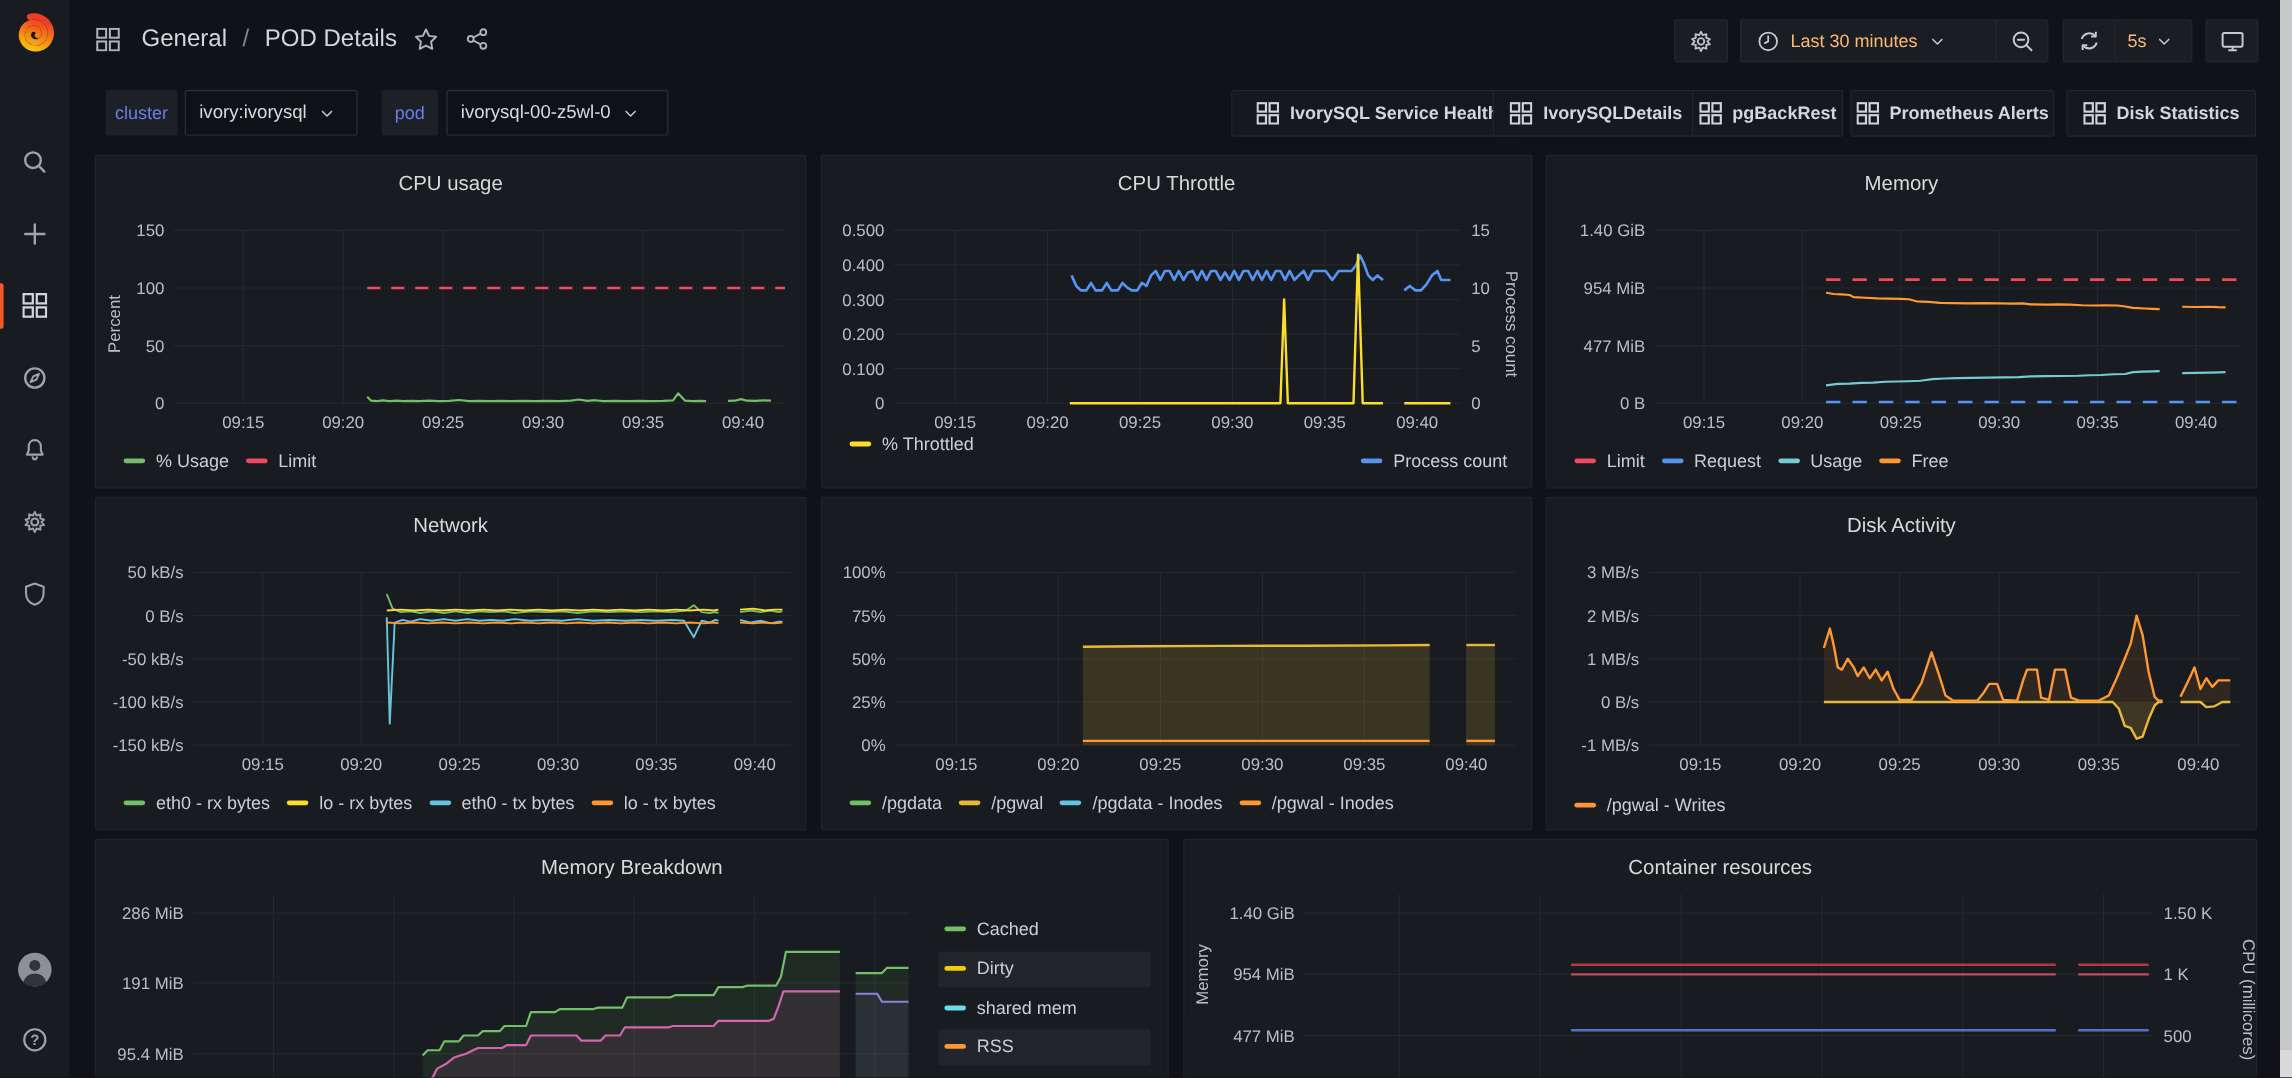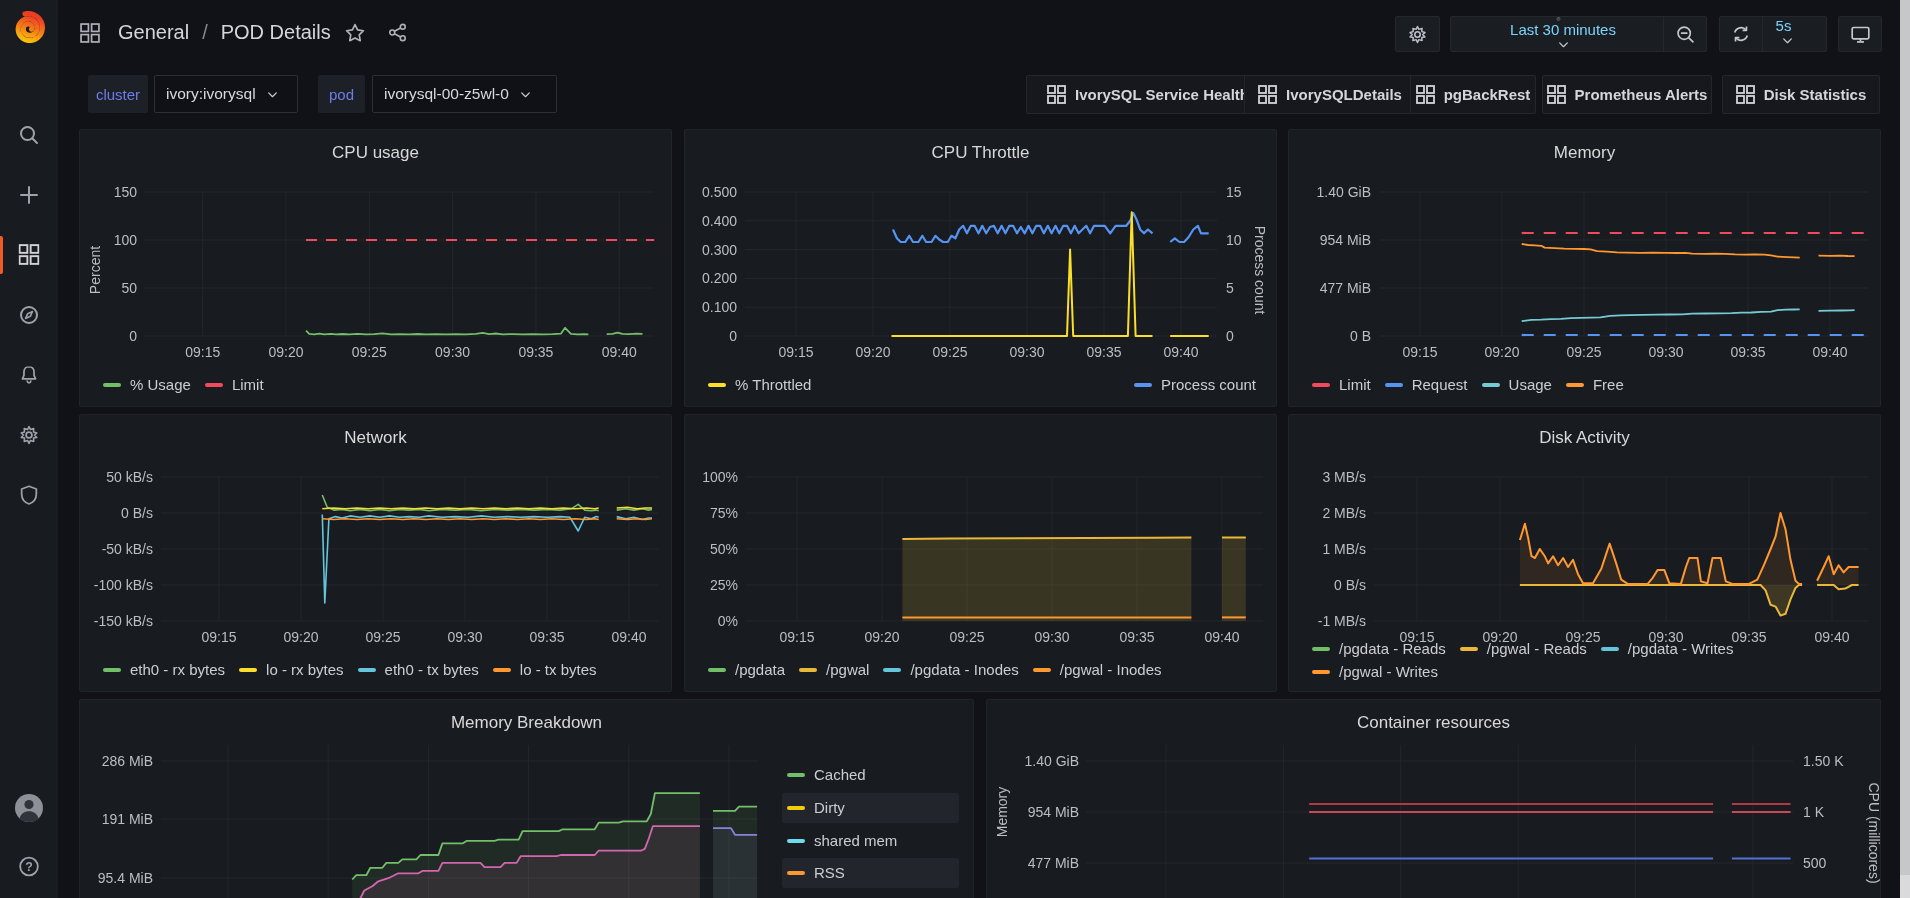--- a/index.html
+++ b/index.html
@@ -15,21 +15,21 @@
 .li { margin-right:14px; }
 .sw { display:inline-block; width:18px; height:4.5px; border-radius:2px; margin-right:9px; vertical-align:3px; }
 .hb { position:absolute; width:177px; height:30px; background:#22252b; border-radius:2px; }
 #crumb { position:absolute; left:80px; top:21px; display:flex; align-items:center; }
 #crumb .t { font-size:20px; color:#d5d6db; }
 #crumb .sep { font-size:20px; color:#85878e; margin:0 13px; }
 .tbtn { position:absolute; top:16px; height:36px; background:#1a1d22; border:1px solid #25272d;
   border-radius:2px; display:flex; align-items:center; justify-content:center; }
 .tgrp { position:absolute; top:16px; height:36px; background:#1a1d22; border:1px solid #25272d;
   border-radius:2px; display:flex; align-items:stretch; }
-.tseg { display:flex; align-items:center; padding:0 10px; font-size:15px; color:#7dd3fc; font-weight:500;flex-direction:column; }
+.tseg { display:flex; align-items:center; padding:0 10px; font-size:15px; color:#fdba74; font-weight:500; }
 .tdiv { width:1px; background:#25272d; }
 .vlabel { position:absolute; top:75px; height:38px; background:#1d2026; border-radius:2px;
   display:flex; align-items:center; justify-content:center; font-size:15px; font-weight:400; color:#6c7ee8; }
 .vval { position:absolute; top:75px; height:38px; background:#0f1116; border:1px solid #2c3036; border-radius:2px;
   display:flex; align-items:center; font-size:15.5px; color:#d8d9da; padding:0 11px; }
 .vval .ch { margin-left:10px; display:flex; }
 .lbtn { position:absolute; top:75px; height:39px; background:#16181d; border:1px solid #24262c; border-radius:2px;
   display:flex; align-items:center; justify-content:center; font-size:15px; font-weight:bold; color:#d5d6da; }
 #sbar { position:absolute; right:0; top:0; width:10px; height:898px; background:#dadadc; }
 #sbthumb { position:absolute; right:0; top:0; width:10px; height:875px; background:#c6c7c9; }
@@ -281,21 +281,21 @@
         <text x="541" y="67" font-size="14" fill="#bcbec5" text-anchor="start">15</text>
         <text x="541" y="115" font-size="14" fill="#bcbec5" text-anchor="start">10</text>
         <text x="541" y="163" font-size="14" fill="#bcbec5" text-anchor="start">5</text>
         <text x="541" y="211" font-size="14" fill="#bcbec5" text-anchor="start">0</text>
         <text x="570" y="140" font-size="14" fill="#bcbec5" text-anchor="middle" transform="rotate(90 570 140)">Process count</text>
         <polyline points="208.0,99.5 211.9,108.3 215.7,112.0 220.3,112.0 224.2,105.8 228.0,112.0 233.4,112.0 237.3,105.8 241.1,112.0 246.5,112.0 250.4,105.8 254.2,109.5 258.1,112.0 262.7,112.0 266.5,105.8 270.4,108.3 274.2,99.5 278.1,95.8 281.9,103.3 285.8,95.8 289.6,95.8 293.5,103.3 297.3,95.8 301.2,103.3 305.0,97.0 308.9,95.8 312.7,103.3 316.6,95.8 320.4,103.3 324.3,95.8 328.1,95.8 332.0,103.3 335.8,97.0 339.7,103.3 343.5,95.8 347.4,103.3 351.2,95.8 355.1,95.8 358.9,103.3 362.8,95.8 366.6,103.3 370.5,95.8 374.3,103.3 378.2,95.8 382.0,95.8 385.9,103.3 389.7,95.8 393.6,103.3 397.4,99.5 401.3,95.8 405.1,103.3 409.0,95.8 414.4,95.8 419.8,95.8 425.2,103.3 430.6,95.8 435.9,95.8 441.3,95.8 445.2,90.8 448.3,83.1 451.3,88.9 455.2,99.5 459.0,103.3 462.9,99.5 467.5,103.3" fill="none" stroke="#5794f2" stroke-width="2.2" stroke-linejoin="round"></polyline>
         <polyline points="485.2,112.0 489.8,108.3 494.5,112.0 499.1,112.0 503.7,107.0 508.3,99.5 512.9,95.8 516.0,103.3 523.7,103.3" fill="none" stroke="#5794f2" stroke-width="2.2" stroke-linejoin="round"></polyline>
         <polyline points="206.5,206.0 382.0,206.0 385.1,119.6 388.2,206.0 442.9,206.0 446.7,82.2 450.6,206.0 467.5,206.0" fill="none" stroke="#fade2a" stroke-width="2" stroke-linejoin="round"></polyline>
         <polyline points="485.2,206.0 523.7,206.0" fill="none" stroke="#fade2a" stroke-width="2" stroke-linejoin="round"></polyline>
       </svg>
-      <div class="leg" style="left:23px;top:246px"><span class="li"><span class="sw" style="background:#fade2a"></span>% Throttled</span></div>
+      <div class="leg" style="left:23px;top:232px"><span class="li"><span class="sw" style="background:#fade2a"></span>% Throttled</span></div>
       <div class="leg" style="right:6px;top:246px"><span class="li"><span class="sw" style="background:#5794f2"></span>Process count</span></div>
     </div>
     <div class="panel" style="left:1288px;top:129px;width:593px;height:278px">
       <div class="pt">Memory</div>
       <svg width="593" height="278" font-family="Liberation Sans, sans-serif">
         <line x1="131.0" y1="62" x2="131.0" y2="206" stroke="#25272c"></line>
         <line x1="213.0" y1="62" x2="213.0" y2="206" stroke="#25272c"></line>
         <line x1="295.0" y1="62" x2="295.0" y2="206" stroke="#25272c"></line>
         <line x1="377.0" y1="62" x2="377.0" y2="206" stroke="#25272c"></line>
         <line x1="459.0" y1="62" x2="459.0" y2="206" stroke="#25272c"></line>
@@ -418,21 +418,20 @@
         <text x="77" y="175" font-size="14" fill="#bcbec5" text-anchor="end">0 B/s</text>
         <text x="77" y="211" font-size="14" fill="#bcbec5" text-anchor="end">-1 MB/s</text>
         <polygon points="230.9,170.0 230.9,125.0 235.9,108.8 239.2,123.2 242.5,141.2 245.9,143.0 250.8,134.0 255.8,141.2 259.1,148.4 264.1,141.2 269.1,150.2 274.1,143.0 279.1,152.0 284.0,144.8 289.0,159.2 294.0,168.2 304.0,168.2 312.3,153.8 320.6,128.6 327.2,148.4 332.2,164.6 338.8,168.9 358.7,168.9 363.7,162.8 368.7,154.9 375.3,154.9 380.3,168.2 391.9,168.9 396.9,152.0 400.2,143.0 408.5,143.0 411.9,166.4 418.5,168.2 423.5,143.0 431.8,143.0 436.8,166.4 443.4,168.9 460.0,168.9 468.3,164.6 474.9,150.2 481.6,134.0 486.6,121.4 491.5,98.0 496.5,114.2 501.5,144.8 506.5,165.7 509.8,168.9 513.1,168.9 513.1,170.0" fill="rgba(255,152,48,0.10)" stroke="none"></polygon>
         <polygon points="528.1,170.0 528.1,165.7 534.7,152.0 539.7,141.2 544.7,159.2 549.6,150.2 554.6,157.4 559.6,152.0 564.6,152.0 569.6,152.0 569.6,170.0" fill="rgba(255,152,48,0.10)" stroke="none"></polygon>
         <polygon points="230.9,170.0 230.9,170.0 471.6,170.0 476.6,175.4 481.6,189.8 486.6,191.6 491.5,200.6 496.5,198.8 501.5,184.4 506.5,172.9 509.8,170.0 513.1,170.0 513.1,170.0" fill="rgba(234,184,57,0.18)" stroke="none"></polygon>
         <polyline points="230.9,170.0 471.6,170.0 476.6,175.4 481.6,189.8 486.6,191.6 491.5,200.6 496.5,198.8 501.5,184.4 506.5,172.9 509.8,170.0 513.1,170.0" fill="none" stroke="#eab839" stroke-width="2" stroke-linejoin="round"></polyline>
         <polyline points="528.1,170.0 544.7,170.0 549.6,174.3 556.3,173.6 562.9,170.0 569.6,170.0" fill="none" stroke="#eab839" stroke-width="2" stroke-linejoin="round"></polyline>
         <polyline points="230.9,125.0 235.9,108.8 239.2,123.2 242.5,141.2 245.9,143.0 250.8,134.0 255.8,141.2 259.1,148.4 264.1,141.2 269.1,150.2 274.1,143.0 279.1,152.0 284.0,144.8 289.0,159.2 294.0,168.2 304.0,168.2 312.3,153.8 320.6,128.6 327.2,148.4 332.2,164.6 338.8,168.9 358.7,168.9 363.7,162.8 368.7,154.9 375.3,154.9 380.3,168.2 391.9,168.9 396.9,152.0 400.2,143.0 408.5,143.0 411.9,166.4 418.5,168.2 423.5,143.0 431.8,143.0 436.8,166.4 443.4,168.9 460.0,168.9 468.3,164.6 474.9,150.2 481.6,134.0 486.6,121.4 491.5,98.0 496.5,114.2 501.5,144.8 506.5,165.7 509.8,168.9 513.1,168.9" fill="none" stroke="#ff9830" stroke-width="2" stroke-linejoin="round"></polyline>
         <polyline points="528.1,165.7 534.7,152.0 539.7,141.2 544.7,159.2 549.6,150.2 554.6,157.4 559.6,152.0 564.6,152.0 569.6,152.0" fill="none" stroke="#ff9830" stroke-width="2" stroke-linejoin="round"></polyline>
       </svg>
-      <div class="leg" style="left:23px;top:225px"><span class="li"><span class="sw" style="background:#73bf69"></span>/pgdata - Reads</span><span class="li"><span class="sw" style="background:#eab839"></span>/pgwal - Reads</span><span class="li"><span class="sw" style="background:#64c5dc"></span>/pgdata - Writes</span></div>
       <div class="leg" style="left:23px;top:248px"><span class="li"><span class="sw" style="background:#ff9830"></span>/pgwal - Writes</span></div>
     </div>
     <div class="panel" style="left:79px;top:699px;width:895px;height:240px">
       <div class="pt">Memory Breakdown</div>
       <svg width="895" height="240" font-family="Liberation Sans, sans-serif">
         <line x1="148.0" y1="45" x2="148.0" y2="199" stroke="#25272c"></line>
         <line x1="248.2" y1="45" x2="248.2" y2="199" stroke="#25272c"></line>
         <line x1="348.4" y1="45" x2="348.4" y2="199" stroke="#25272c"></line>
         <line x1="448.6" y1="45" x2="448.6" y2="199" stroke="#25272c"></line>
         <line x1="548.8" y1="45" x2="548.8" y2="199" stroke="#25272c"></line>

